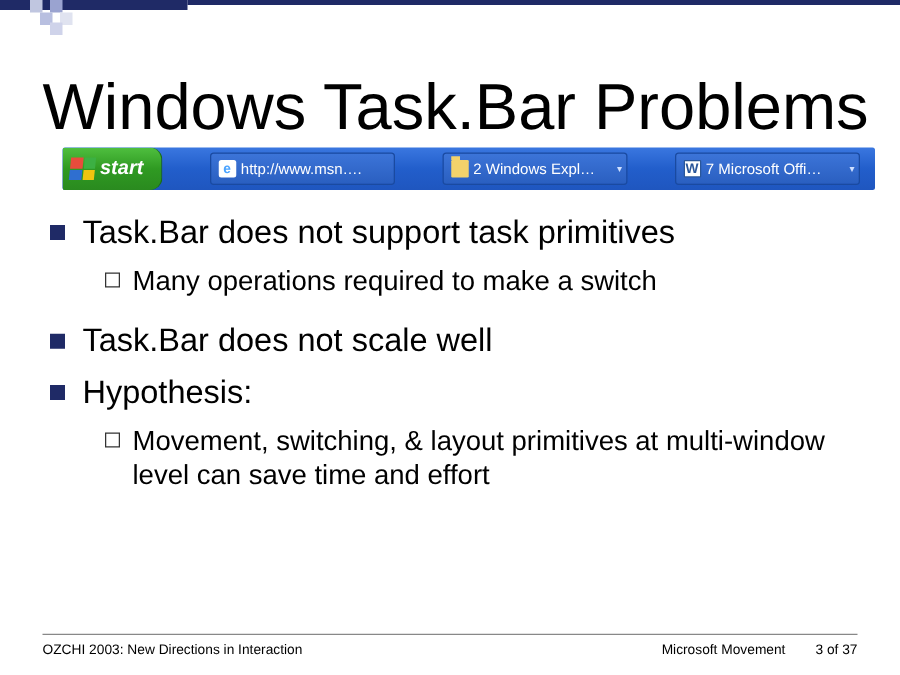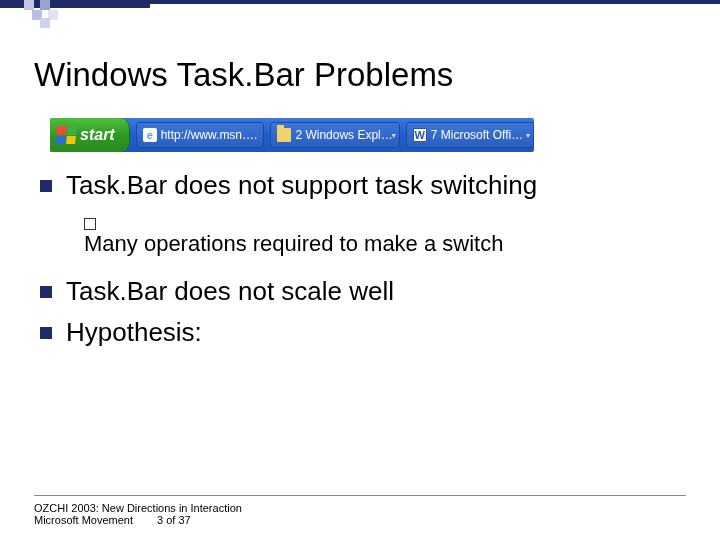--- a/index.html
+++ b/index.html
@@ -21,34 +21,35 @@
   .deco-top .sq { position:absolute; width:10px; height:10px; }
   .deco-top .sq.a { top:0; left:24px; background:#c0c6e0; }
   .deco-top .sq.b { top:0; left:40px; background:#9aa3d0; }
   .deco-top .sq.c { top:10px; left:32px; background:#b8bfe0; }
   .deco-top .sq.d { top:10px; left:48px; background:#e0e3f0; }
   .deco-top .sq.e { top:18px; left:40px; background:#cfd3ea; }
 
   .title {
     position: absolute;
     top: 56px; left: 34px;
-    font-size: 33px;
+    font-size: 52px;
     color: #000;
   }
 
   
   .taskbar {
     position: absolute;
     top: 118px; left: 50px;
-    width: 484px; height: 34px;
+    width: 650px; height: 34px;
     background: linear-gradient(#3a77e0, #225ecb 50%, #1f56bf);
     border-radius: 2px;
     display: flex;
     align-items: center;
     overflow: hidden;
+    gap: 32px;
   }
   .start-btn {
     height: 34px;
     display: flex;
     align-items: center;
     padding: 0 14px 0 6px;
     background: linear-gradient(#4fbf3f, #2f9a22 50%, #2a8a1f);
     border-right: 1px solid #1b6a14;
     border-top-right-radius: 10px;
     border-bottom-right-radius: 10px;
@@ -97,34 +98,33 @@
   .folder-icon::before { content:""; position:absolute; top:-3px; left:0; width:7px; height:3px; background:#f3d26b; }
   .word-icon { background:#fff; color:#2b579a; font-weight:bold; border:1px solid #2b579a; border-radius:1px; }
 
   .content {
     position: absolute;
     top: 170px; left: 40px; right: 40px;
   }
   .b1 { display:flex; align-items:flex-start; margin-bottom:10px; }
   .b1 .sqm { width:12px; height:12px; background:#1f2a66; margin-top:10px; margin-right:14px; flex-shrink:0; }
   .b1 .txt { font-size:26px; color:#000; }
-  .b2 { display:flex; align-items:flex-start; margin-left:44px; margin-bottom:18px;flex-direction:column; }
+  .b2 { display:flex; align-items:flex-start; margin-left:44px; margin-bottom:18px; }
   .b2 .sqm { width:12px; height:12px; border:1px solid #333; background:#fff; margin-top:7px; margin-right:10px; flex-shrink:0; }
   .b2 .txt { font-size:22px; color:#000; line-height:1.25; }
 
   .footer {
     position:absolute;
     bottom:14px; left:34px; right:34px;
     border-top:1px solid #888;
     padding-top:6px;
     display:flex;
     justify-content:space-between;
     font-size:11px;
     color:#000;
-    flex-direction:column;
   }
   .footer .right { display:flex; gap:24px; }
 </style>
 </head>
 <body>
 
 <div class="deco-top">
   <div class="bar1"></div>
     <div class="bar2"></div>
   <div class="sq a"></div>
@@ -158,36 +158,40 @@
   <div class="task-item iw">
     <span class="icon-sq word-icon">W</span>
     <span>7 Microsoft Offi…</span>
     <span class="chev">▾</span>
   </div>
 </div>
 
 <div class="content">
   <div class="b1">
     <div class="sqm"></div>
-    <div class="txt">Task.Bar does not support task switching</div>
+    <div class="txt">Task.Bar does not support task primitives</div>
   </div>
   <div class="b2">
     <div class="sqm"></div>
     <div class="txt"><span>Many</span><span> operations required to make a switch</span></div>
   </div>
 
   <div class="b1">
     <div class="sqm"></div>
     <div class="txt">Task.Bar does not scale well</div>
   </div>
 
   <div class="b1">
     <div class="sqm"></div>
     <div class="txt">Hypothesis:</div>
   </div>
+  <div class="b2">
+    <div class="sqm"></div>
+    <div class="txt"><span>Movement,</span><span> switching, &amp; layout primitives at multi-window level can save time and effort</span></div>
+  </div>
 </div>
 
 <div class="footer">
   <span>OZCHI 2003: New Directions in Interaction</span>
   <span class="right">
     <span>Microsoft Movement</span>
     <span>3 of 37</span>
   </span>
 </div>
 

